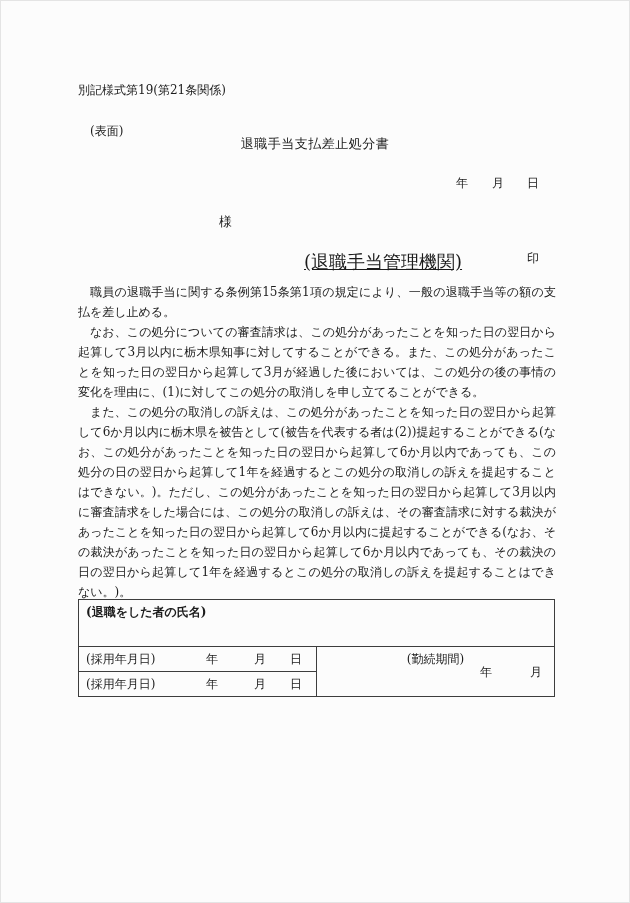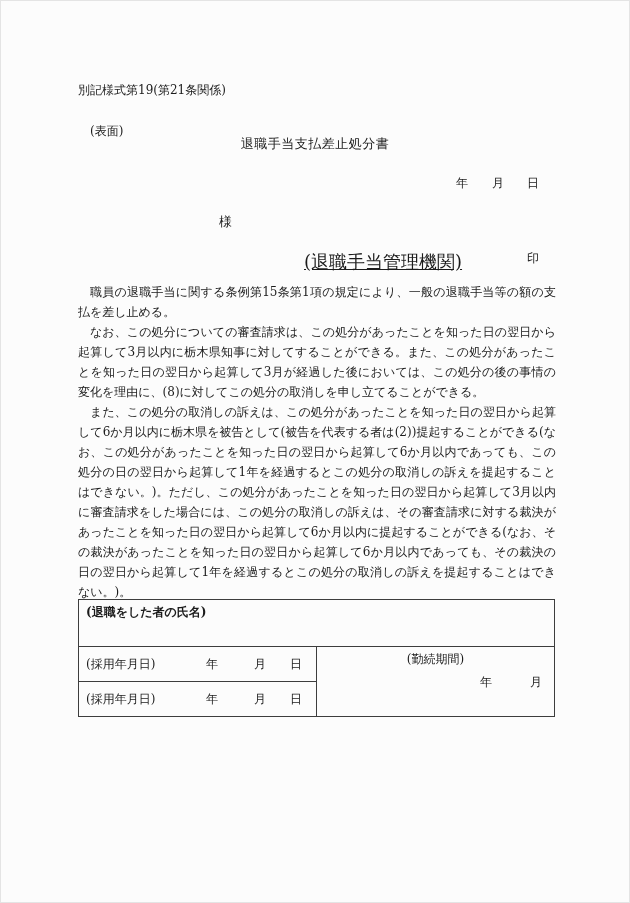--- a/index.html
+++ b/index.html
@@ -101,21 +101,21 @@
     padding: 0;
     vertical-align: top;
     box-sizing: border-box;
   }
   .cell-name {
     height: 47px;
     padding: 4px 7px 0 7px !important;
     font-weight: bold;
   }
   .cell-date {
-    height: 35px;
+    height: 25px;
   }
   .date-row {
     display: flex;
     align-items: center;
     height: 100%;
     padding: 3px 14px 3px 7px;
     box-sizing: border-box;
   }
   .date-row .units { margin-left: auto; white-space: nowrap; }
   .date-row .u-year  { margin-right: 36px; }
@@ -153,21 +153,21 @@
   </div>
 
   <div class="addressee">様</div>
 
   <div class="issuer">(退職手当管理機関)</div>
 
   <div class="seal">印</div>
 
   <div class="body-text">
     <p>職員の退職手当に関する条例第15条第1項の規定により、一般の退職手当等の額の支払を差し止める。</p>
-    <p>なお、この処分についての審査請求は、この処分があったことを知った日の翌日から起算して3月以内に栃木県知事に対してすることができる。また、この処分があったことを知った日の翌日から起算して3月が経過した後においては、この処分の後の事情の変化を理由に、(8)に対してこの処分の取消しを申し立てることができる。</p>
+    <p>なお、この処分についての審査請求は、この処分があったことを知った日の翌日から起算して3月以内に栃木県知事に対してすることができる。また、この処分があったことを知った日の翌日から起算して3月が経過した後においては、この処分の後の事情の変化を理由に、(1)に対してこの処分の取消しを申し立てることができる。</p>
     <p>また、この処分の取消しの訴えは、この処分があったことを知った日の翌日から起算して6か月以内に栃木県を被告として(被告を代表する者は(2))提起することができる(なお、この処分があったことを知った日の翌日から起算して6か月以内であっても、この処分の日の翌日から起算して1年を経過するとこの処分の取消しの訴えを提起することはできない。)。ただし、この処分があったことを知った日の翌日から起算して3月以内に審査請求をした場合には、この処分の取消しの訴えは、その審査請求に対する裁決があったことを知った日の翌日から起算して6か月以内に提起することができる(なお、その裁決があったことを知った日の翌日から起算して6か月以内であっても、その裁決の日の翌日から起算して1年を経過するとこの処分の取消しの訴えを提起することはできない。)。</p>
   </div>
 
   <table class="info-table">
     <colgroup>
       <col style="width: 238px">
       <col style="width: 238px">
     </colgroup>
     <tbody>
         <tr>

